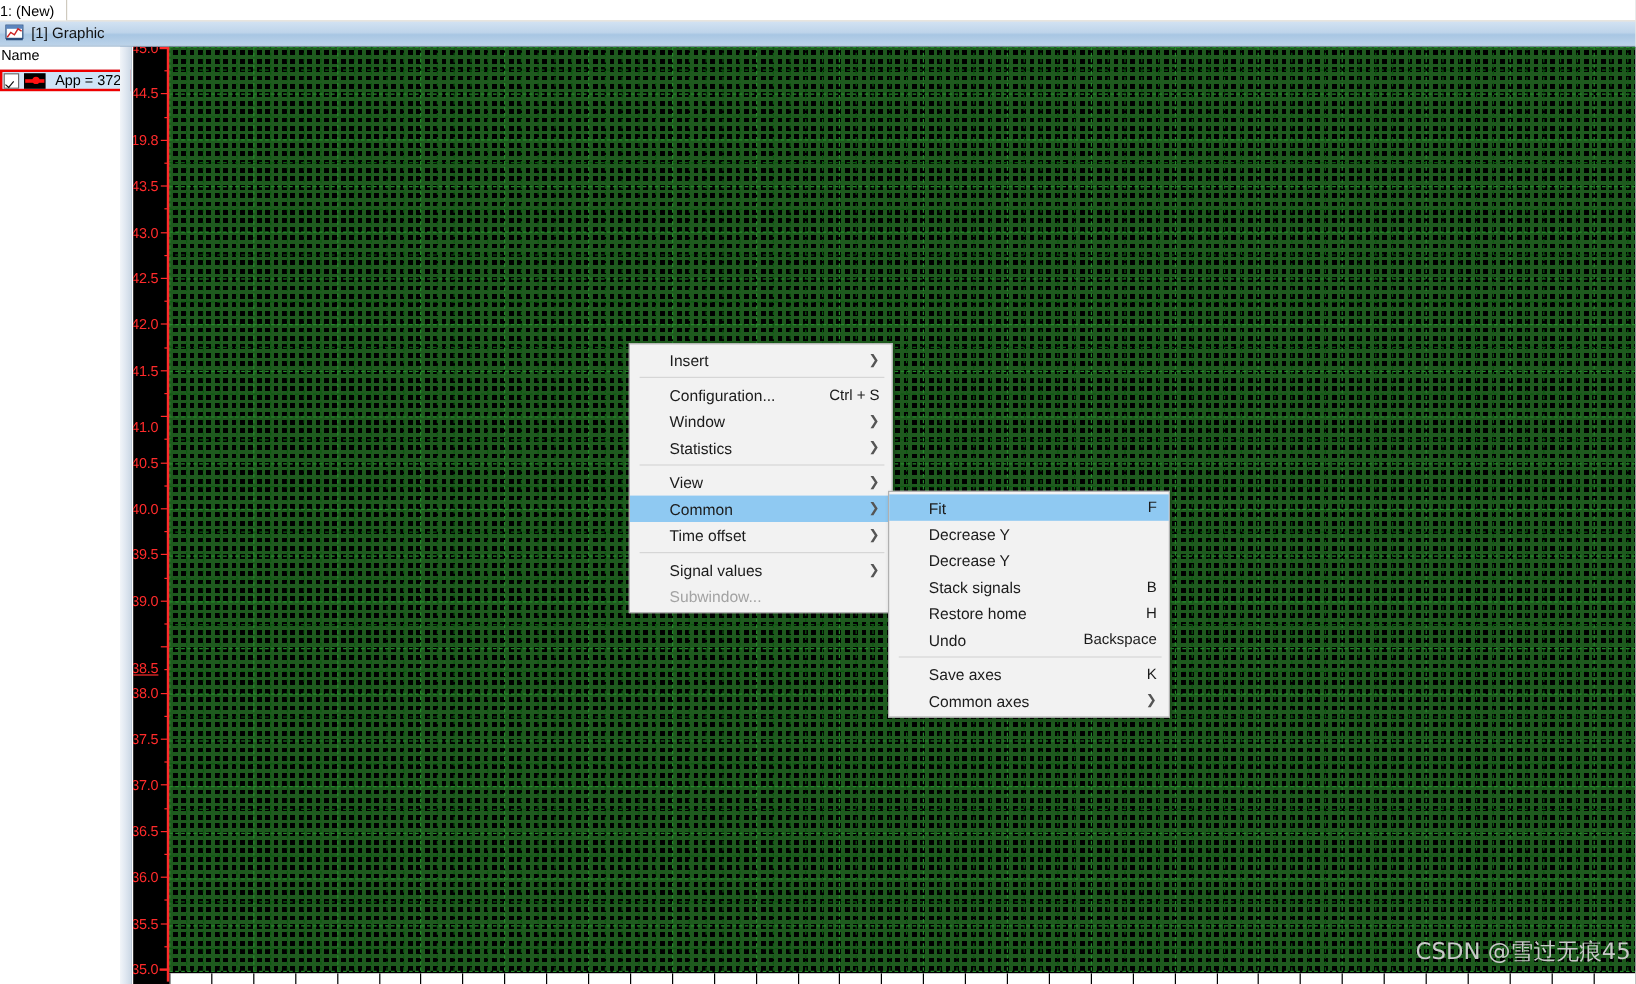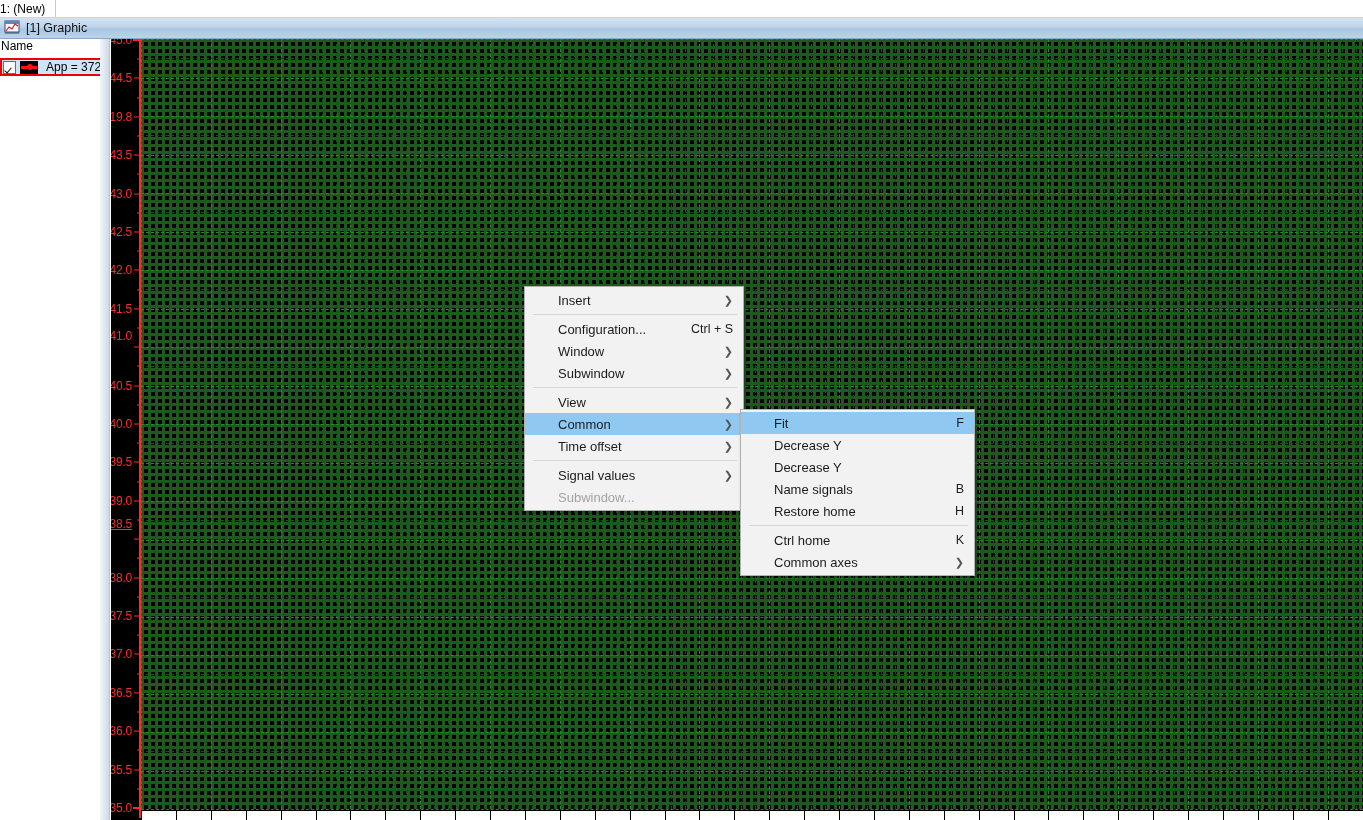--- a/index.html
+++ b/index.html
@@ -500,36 +500,36 @@
         <div class="y-tickmajor" style="top: 193px;"></div>
         <div class="y-label" style="top: 193px;">42.5</div>
         <div class="y-tickminor" style="top: 212.2px;"></div>
         <div class="y-tickmajor" style="top: 231.4px;"></div>
         <div class="y-label" style="top: 231.4px;">42.0</div>
         <div class="y-tickminor" style="top: 250.6px;"></div>
         <div class="y-tickmajor" style="top: 269.8px;"></div>
         <div class="y-label" style="top: 269.8px;">41.5</div>
         <div class="y-tickminor" style="top: 289px;"></div>
         <div class="y-tickmajor" style="top: 308.2px;"></div>
-        <div class="y-label" style="top: 297px;">41.0</div>
+        <div class="y-label" style="top: 317px;">41.0</div>
         <div class="y-tickminor" style="top: 327.4px;"></div>
         <div class="y-tickmajor" style="top: 346.6px;"></div>
         <div class="y-label" style="top: 346.6px;">40.5</div>
         <div class="y-tickminor" style="top: 365.8px;"></div>
         <div class="y-tickmajor" style="top: 385px;"></div>
         <div class="y-label" style="top: 385px;">40.0</div>
         <div class="y-tickminor" style="top: 404.2px;"></div>
         <div class="y-tickmajor" style="top: 423.4px;"></div>
         <div class="y-label" style="top: 423.4px;">39.5</div>
         <div class="y-tickminor" style="top: 442.6px;"></div>
         <div class="y-tickmajor" style="top: 461.8px;"></div>
         <div class="y-label" style="top: 461.8px;">39.0</div>
         <div class="y-tickminor" style="top: 481px;"></div>
         <div class="y-tickmajor" style="top: 500.2px;"></div>
-        <div class="y-label" style="top: 485px; text-decoration: underline;">38.5</div>
+        <div class="y-label" style="top: 518px; text-decoration: underline;">38.5</div>
         <div class="y-tickminor" style="top: 519.4px;"></div>
         <div class="y-tickmajor" style="top: 538.6px;"></div>
         <div class="y-label" style="top: 538.6px;">38.0</div>
         <div class="y-tickminor" style="top: 557.8px;"></div>
         <div class="y-tickmajor" style="top: 577px;"></div>
         <div class="y-label" style="top: 577px;">37.5</div>
         <div class="y-tickminor" style="top: 596.2px;"></div>
         <div class="y-tickmajor" style="top: 615.4px;"></div>
         <div class="y-label" style="top: 615.4px;">37.0</div>
         <div class="y-tickminor" style="top: 634.6px;"></div>
@@ -581,37 +581,38 @@
       <div class="x-tick" style="left: 977.2px;"></div>
       <div class="x-tick" style="left: 1012.1px;"></div>
       <div class="x-tick" style="left: 1047px;"></div>
       <div class="x-tick" style="left: 1081.9px;"></div>
       <div class="x-tick" style="left: 1116.8px;"></div>
       <div class="x-tick" style="left: 1151.7px;"></div>
       <div class="x-tick" style="left: 1186.6px;"></div>
       <div class="x-tick" style="left: 1221.5px;"></div>
     </div>
 
+  <div class="watermark">CSDN @雪过无痕45</div>
 
   <div class="menu" id="menu-main">
       <div class="menu-item">
         <span class="mi-label">Insert</span>
         <span class="mi-arrow">❯</span>
       </div>
       <div class="menu-sep"></div>
       <div class="menu-item">
         <span class="mi-label">Configuration...</span>
         <span class="mi-accel">Ctrl + S</span>
       </div>
       <div class="menu-item">
         <span class="mi-label">Window</span>
         <span class="mi-arrow">❯</span>
       </div>
       <div class="menu-item">
-        <span class="mi-label">Subwindow</span>
+        <span class="mi-label">Statistics</span>
         <span class="mi-arrow">❯</span>
       </div>
       <div class="menu-sep"></div>
       <div class="menu-item">
         <span class="mi-label">View</span>
         <span class="mi-arrow">❯</span>
       </div>
       <div class="menu-item selected">
         <span class="mi-label">Common</span>
         <span class="mi-arrow">❯</span>
@@ -635,30 +636,34 @@
         <span class="mi-label">Fit</span>
         <span class="mi-accel">F</span>
       </div>
       <div class="menu-item">
         <span class="mi-label">Decrease Y</span>
       </div>
       <div class="menu-item">
         <span class="mi-label">Decrease Y</span>
       </div>
       <div class="menu-item">
-        <span class="mi-label">Name signals</span>
+        <span class="mi-label">Stack signals</span>
         <span class="mi-accel">B</span>
       </div>
       <div class="menu-item">
         <span class="mi-label">Restore home</span>
         <span class="mi-accel">H</span>
       </div>
+      <div class="menu-item">
+        <span class="mi-label">Undo</span>
+        <span class="mi-accel">Backspace</span>
+      </div>
       <div class="menu-sep"></div>
       <div class="menu-item">
-        <span class="mi-label">Ctrl home</span>
+        <span class="mi-label">Save axes</span>
         <span class="mi-accel">K</span>
       </div>
       <div class="menu-item">
         <span class="mi-label">Common axes</span>
         <span class="mi-arrow">❯</span>
       </div>
     </div>
 
 </div>
 

